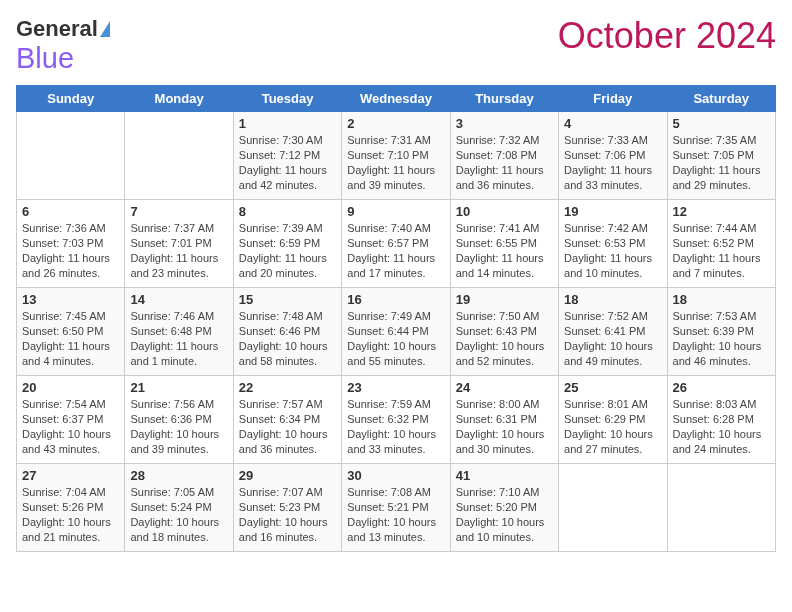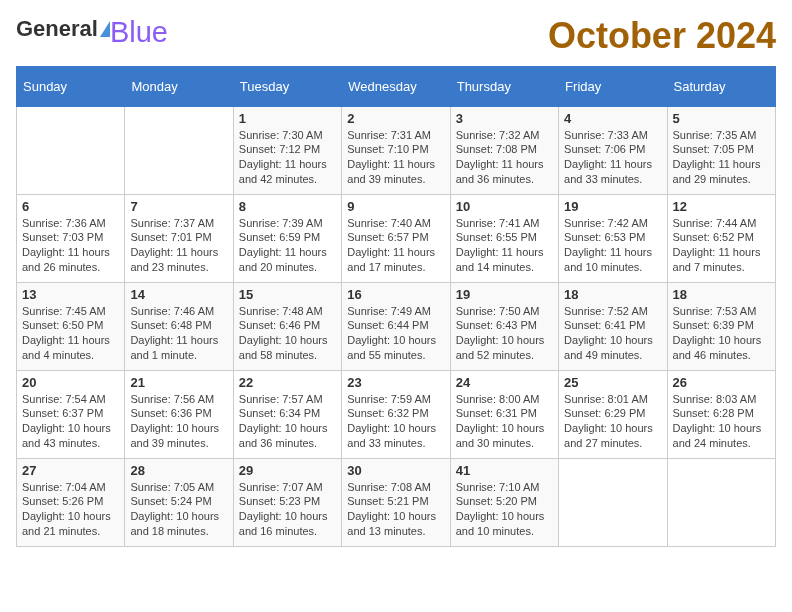--- a/index.html
+++ b/index.html
@@ -11,20 +11,21 @@
       padding: 16px;
     }
     .header {
       display: flex;
       align-items: flex-start;
       justify-content: space-between;
       margin-bottom: 10px;
     }
     .logo {
       display: flex;
+      flex-direction: column;
       align-items: flex-start;
       text-align: center;
     }
     .logo-line {
       display: flex;
       align-items: center;
     }
     .logo-general {
       font-size: 22px;
       font-weight: bold;
@@ -42,40 +43,40 @@
       border-left: 10px solid transparent;
       border-bottom: 16px solid #4a90d9;
       margin-left: 2px;
       vertical-align: middle;
     }
     .title-block {
       text-align: right;
     }
     .month-title {
       font-size: 36px;
-      font-weight: bold;
-      color: #a16207;
+      font-weight: normal;
+      color: #be185d;
       line-height: 1.1;
     }
     .location {
       font-size: 15px;
       color: #555;
     }
     table {
       width: 100%;
       border-collapse: collapse;
       font-size: 11px;
     }
     thead tr th {
       background: #3a78c9;
       color: #fff;
-      padding: 12px 6px;
-      text-align: left;
+      padding: 5px 6px;
+      text-align: center;
       font-size: 13px;
-      font-weight: normal;
+      font-weight: bold;
       border: 1px solid #3a78c9;
     }
     tbody tr td {
       border: 1px solid #ccc;
       vertical-align: top;
       padding: 4px 5px;
       width: 14.28%;
       height: 88px;
       background: #fff;
     }

